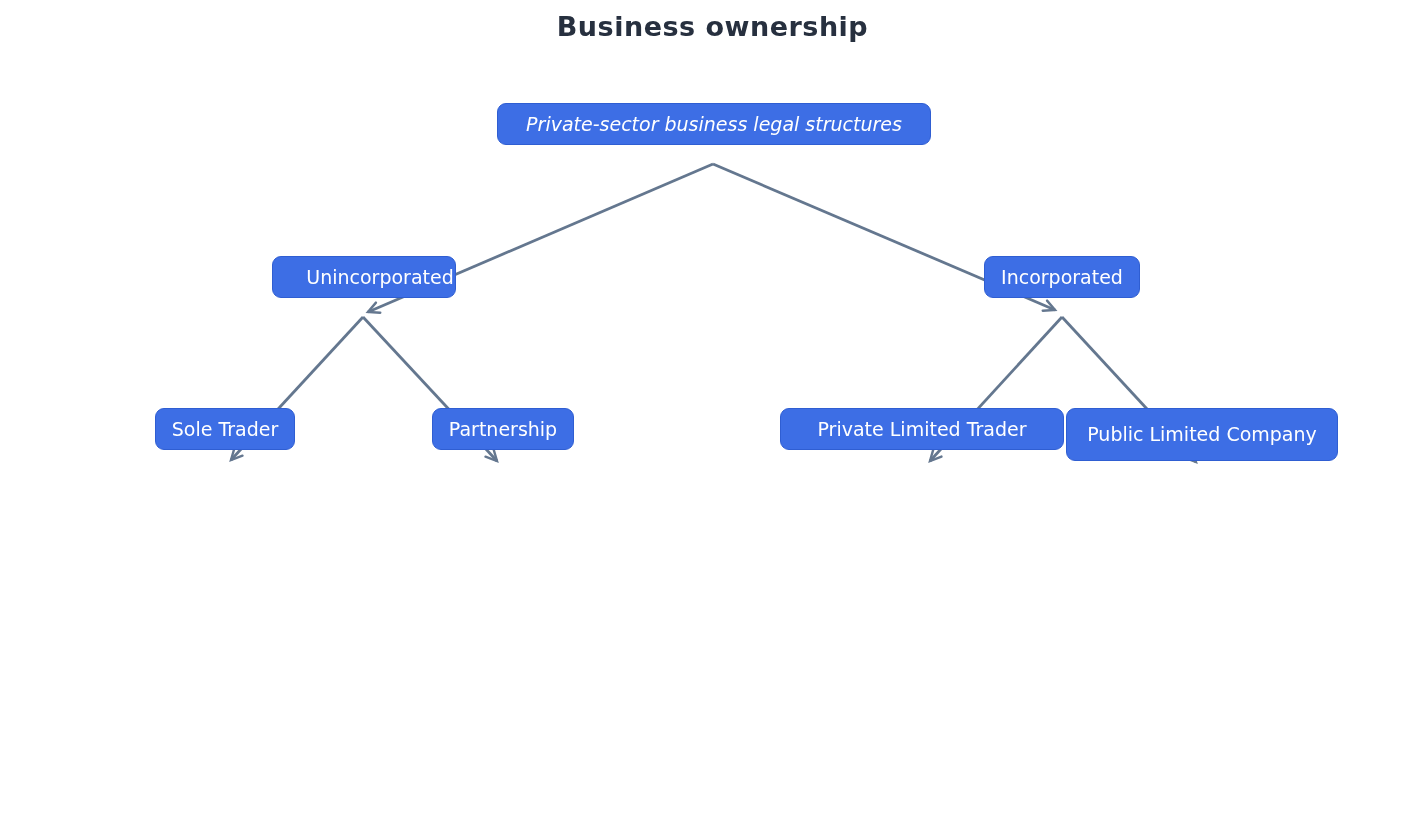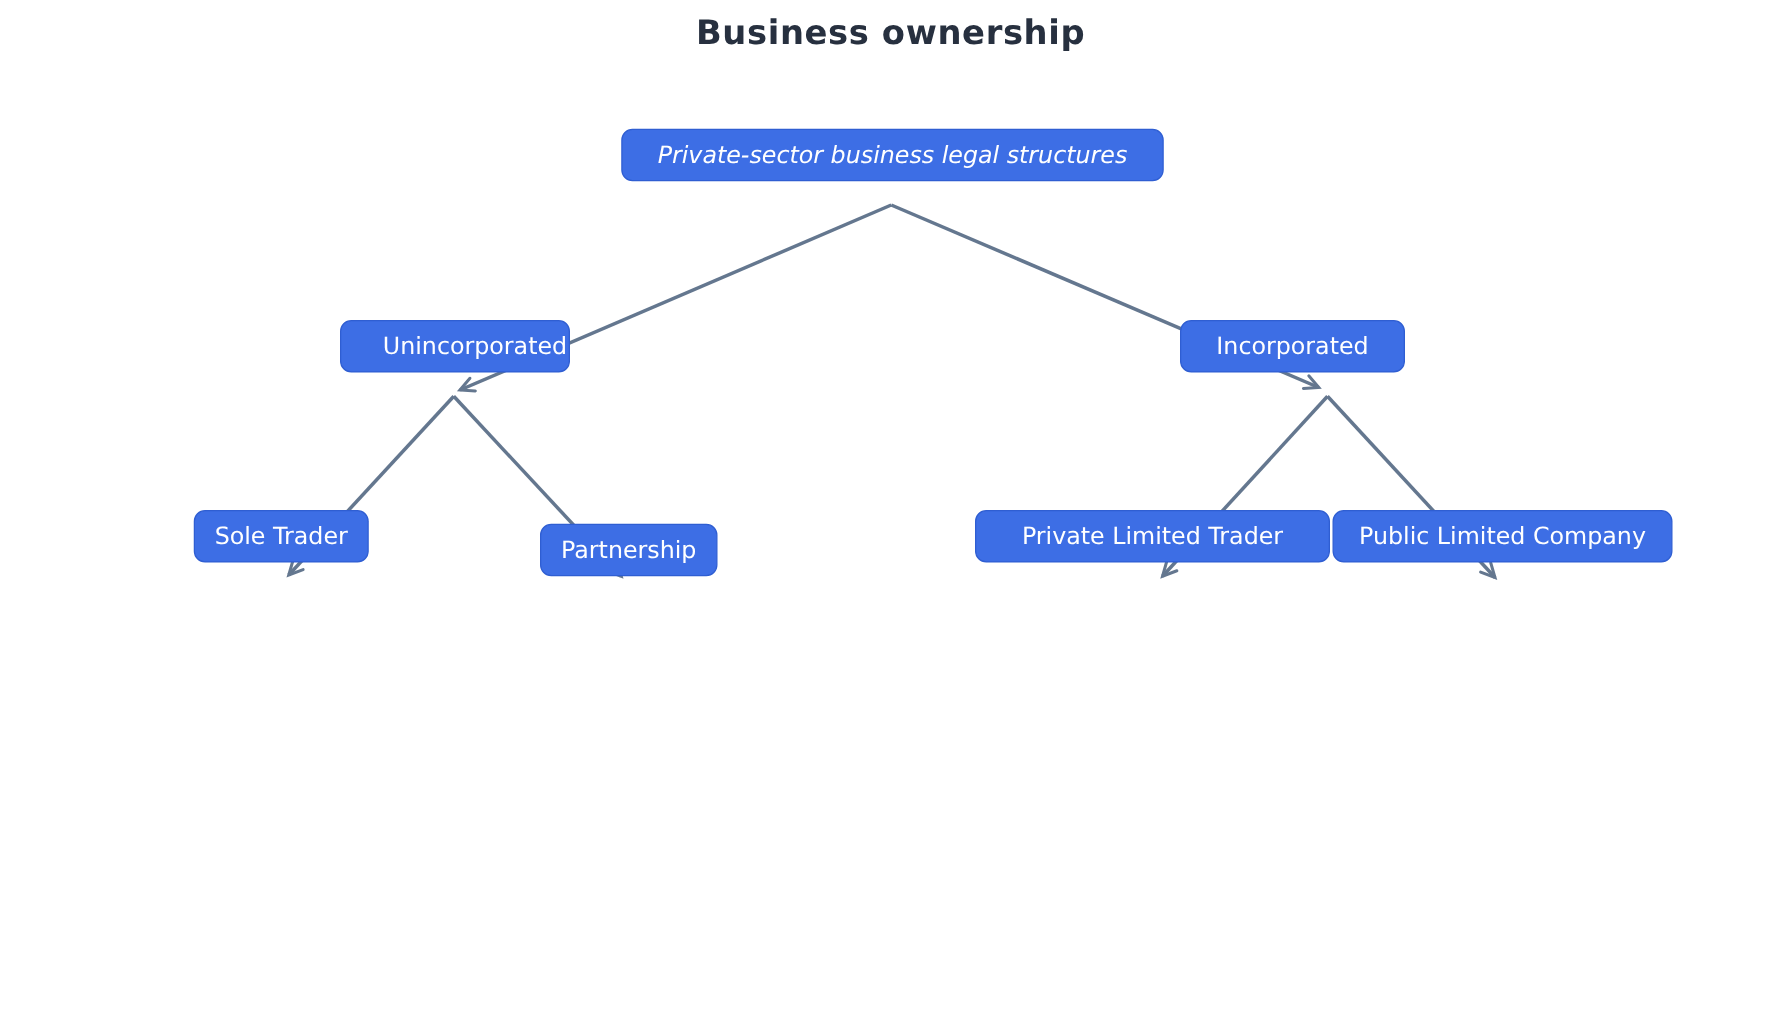--- a/index.html
+++ b/index.html
@@ -60,23 +60,23 @@
     <line x1="363" y1="317" x2="231" y2="460" marker-end="url(#vee)"></line>
     <line x1="363" y1="317" x2="497" y2="461" marker-end="url(#vee)"></line>
     <line x1="1062" y1="317" x2="930" y2="461" marker-end="url(#vee)"></line>
     <line x1="1062" y1="317" x2="1196" y2="462" marker-end="url(#vee)"></line>
   </svg>
 
   <div class="node" style="left:497px;top:103px;width:434px;height:42px;font-style:italic;">Private-sector business legal structures</div>
 
   <div class="node" style="left:272px;top:256px;width:184px;height:42px;padding-left:32px;">Unincorporated</div>
 
-  <div class="node" style="left:944px;top:256px;width:180px;height:42px;">Incorporated</div>
+  <div class="node" style="left:984px;top:256px;width:156px;height:42px;">Incorporated</div>
 
   <div class="node" style="left:155px;top:408px;width:140px;height:42px;">Sole Trader</div>
 
-  <div class="node" style="left:432px;top:408px;width:142px;height:42px;margin-top:11px;">Partnership</div>
+  <div class="node" style="left:432px;top:408px;width:142px;height:42px;">Partnership</div>
 
   <div class="node" style="left:780px;top:408px;width:284px;height:42px;">Private Limited Trader</div>
 
-  <div class="node" style="left:1066px;top:408px;width:272px;height:42px;">Public Limited Company</div>
+  <div class="node" style="left:1066px;top:408px;width:272px;height:53px;">Public Limited Company</div>
 
 </div>
 
 </body></html>

